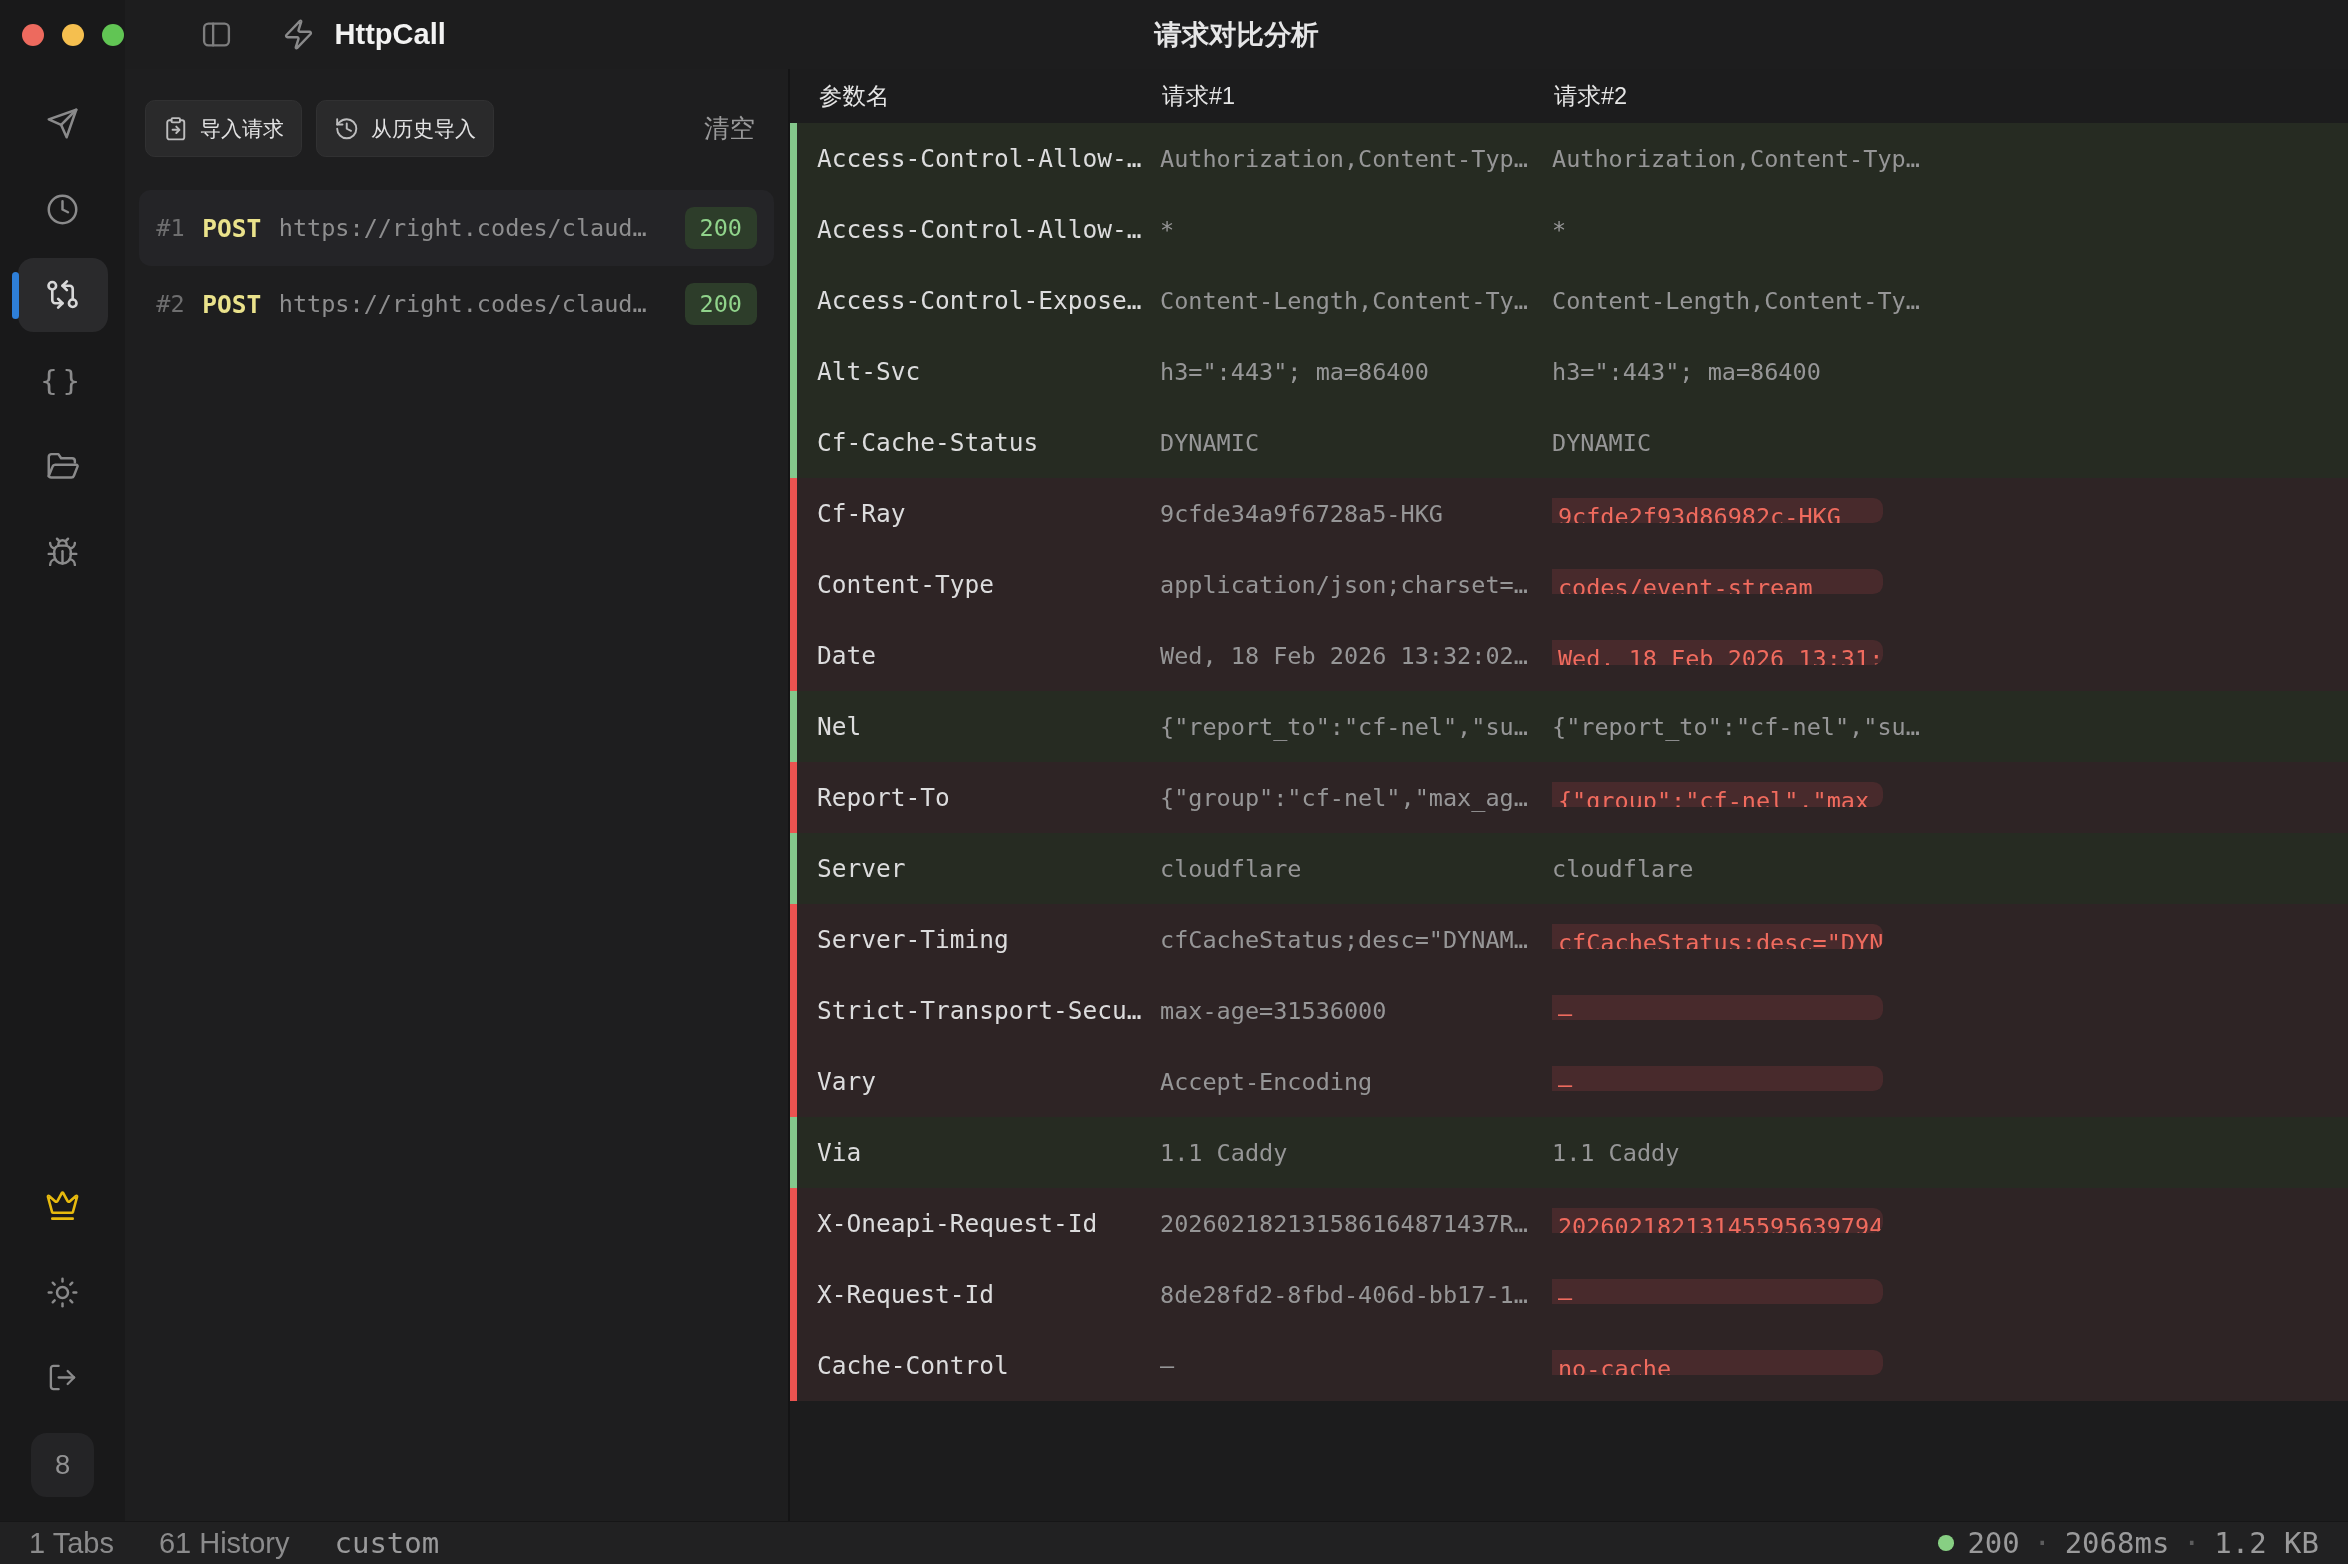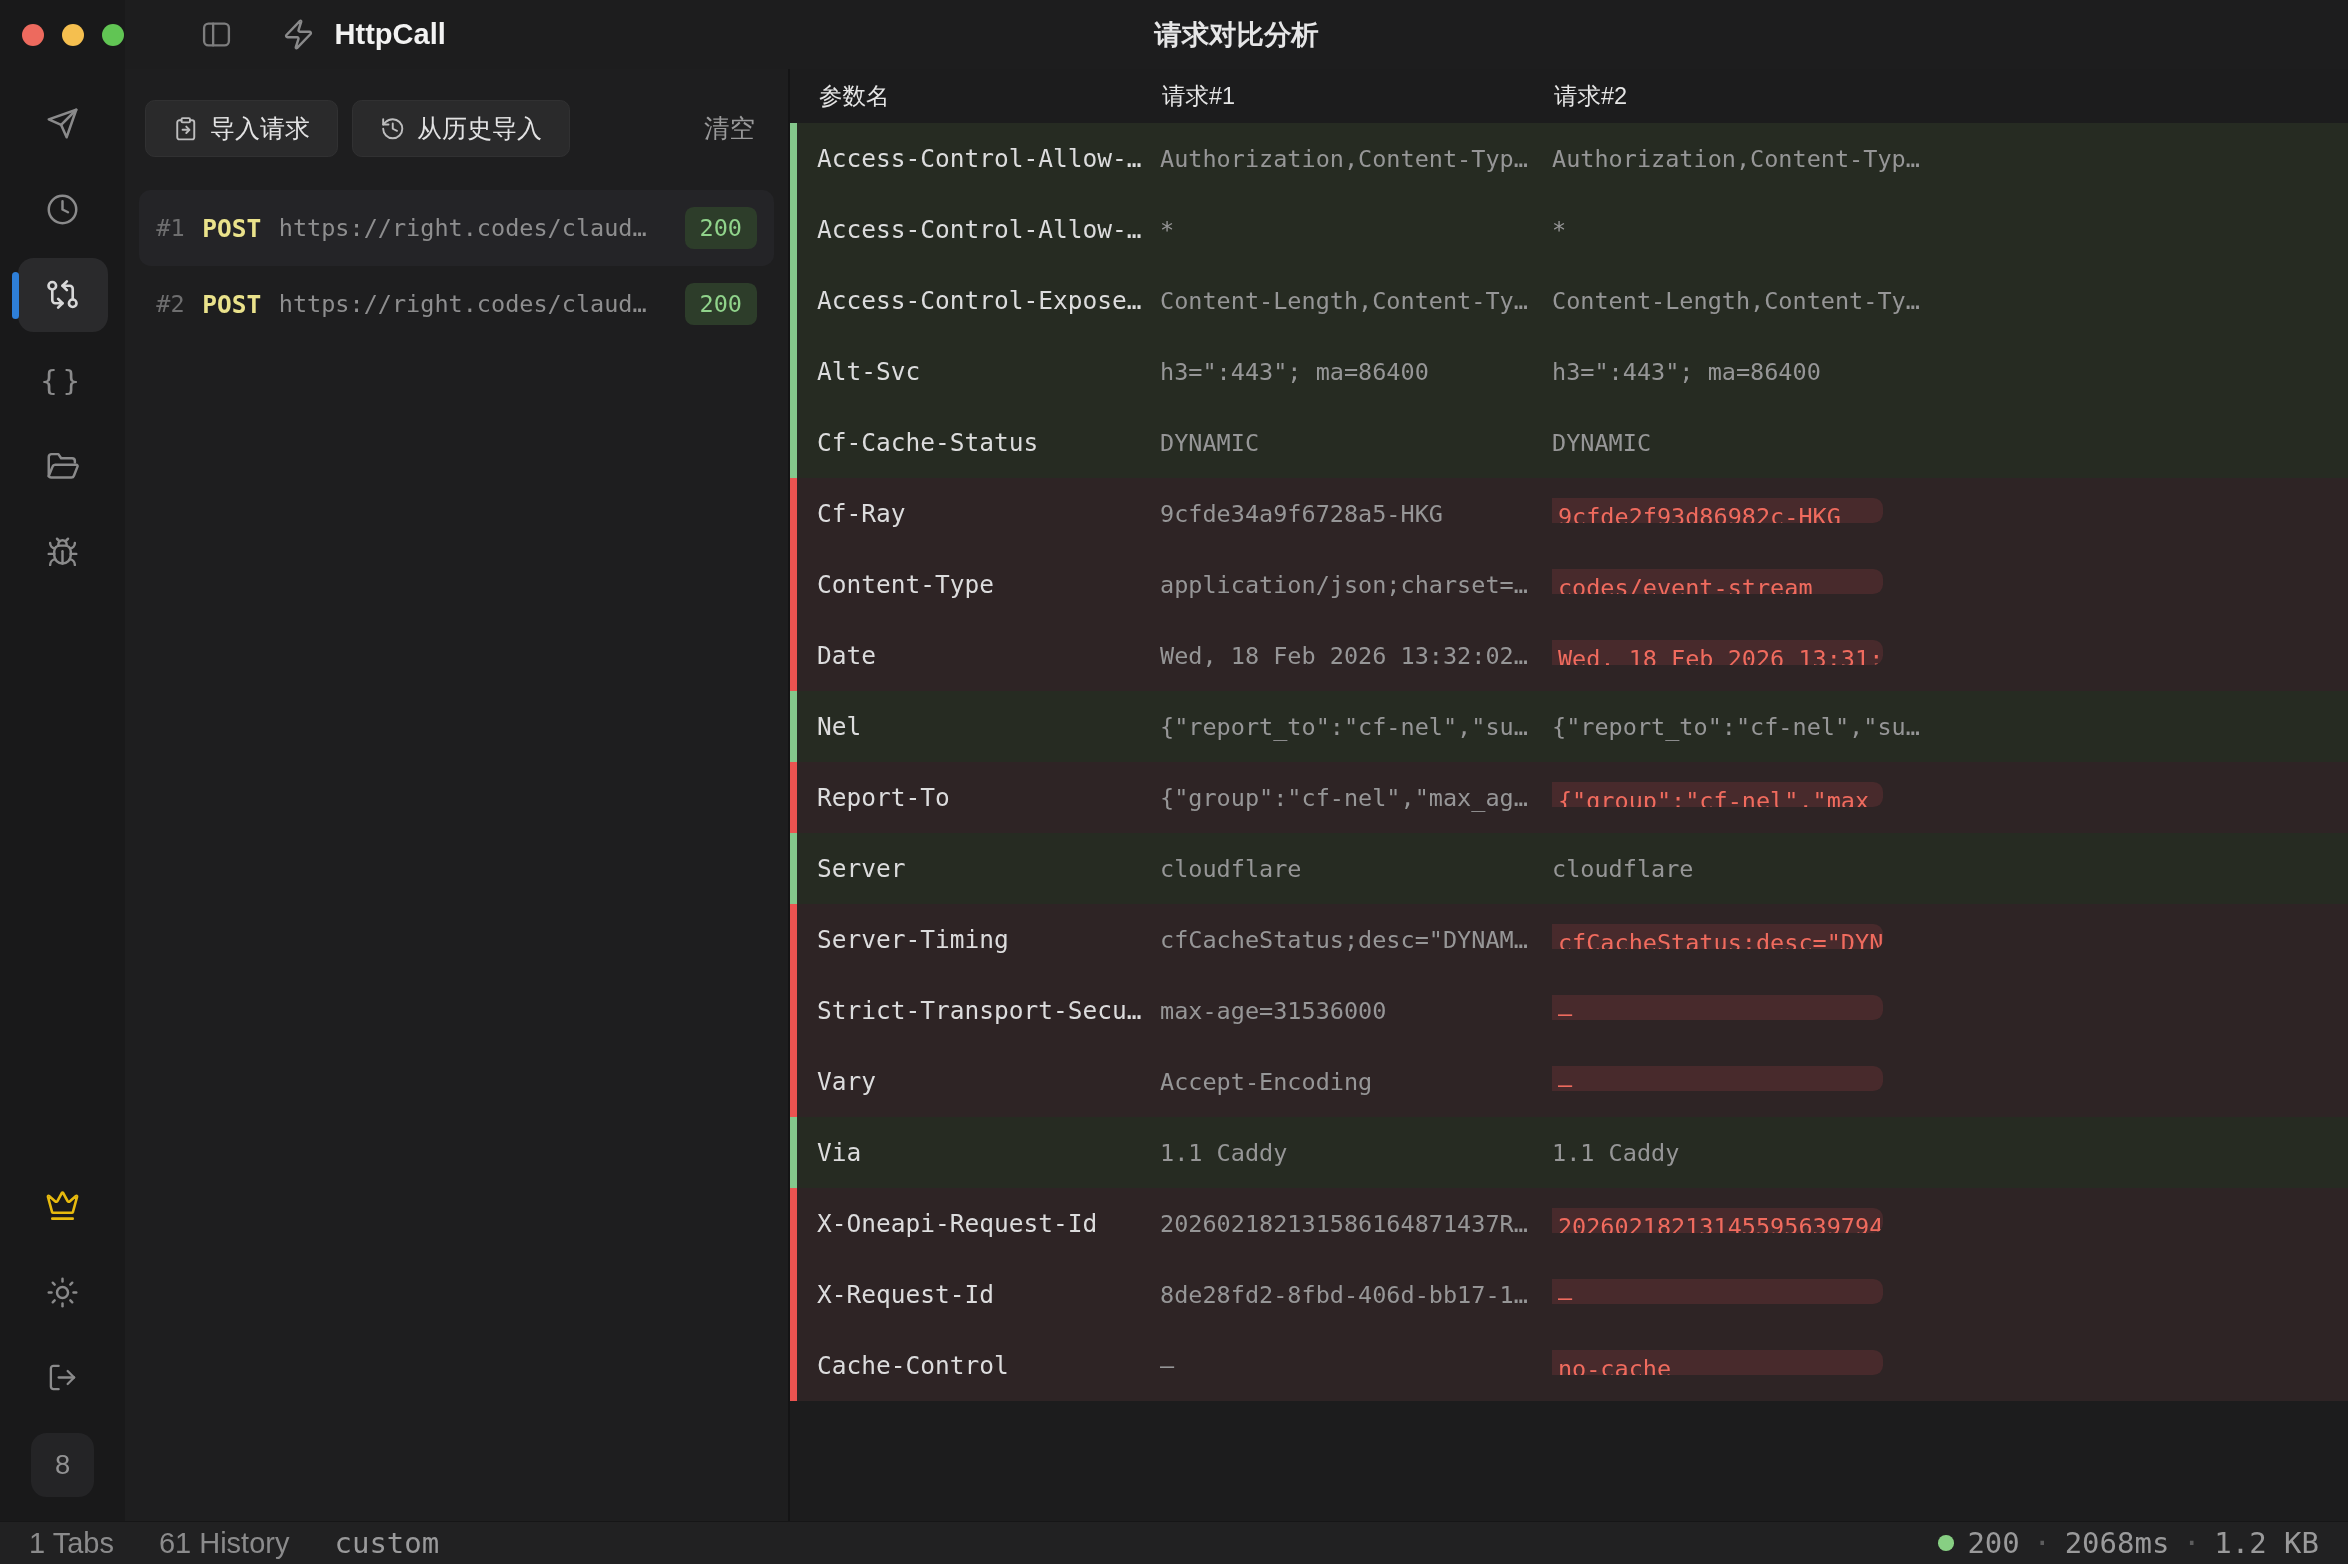--- a/index.html
+++ b/index.html
@@ -32,22 +32,22 @@
   .panel-toggle { position:absolute; left:74px; top:16.7px; color:#7d7d7e; }
   .brand { position:absolute; left:157px; top:0; height:69px; display:flex; align-items:center; gap:19.6px; }
   .brand .zap { color:#8a8a8b; }
   .brand-name { font-size:29px; font-weight:bold; color:#f2f2f2; }
   .window-title { position:absolute; left:0; top:0; width:2223px; height:69px; display:flex; align-items:center; justify-content:center;
     font-size:27.4px; font-weight:600; color:#e6e6e7; pointer-events:none; }
 
   
   .left-panel { position:absolute; left:125px; top:69px; width:665px; height:1453px; background:#1e1e1f; border-right:2px solid #141415; }
   .toolbar { display:flex; align-items:center; padding:31px 33px 0 19.6px; gap:13.7px; }
-  .tool-btn { height:57px; padding:0 27px; background:#2a2a2b; border:1px solid #313132; border-radius:9.8px;
-    display:flex; align-items:center; gap:11.8px; font-size:25px; color:#e2e2e3; }
+  .tool-btn { height:57px; padding:0 17px; background:#2a2a2b; border:1px solid #313132; border-radius:9.8px;
+    display:flex; align-items:center; gap:11.8px; font-size:21px; color:#e2e2e3; }
   .tool-btn svg { color:#bdbdbe; }
   .clear-btn { margin-left:auto; font-size:25.5px; color:#9a9a9b; }
   .request-list { margin-top:33px; padding:0 13.7px; display:flex; flex-direction:column; }
   .req-item { height:76px; border-radius:11.8px; display:flex; align-items:center; padding:0 17.6px; gap:17.6px; }
   .req-item.selected { background:#242427; }
   .req-index { font-size:23.5px; color:#6e6e6f; }
   .req-method { font-size:24.5px; font-weight:bold; color:#eae28b; }
   .req-url { flex:1; font-size:23.5px; color:#8e8e8f; white-space:nowrap; overflow:hidden; }
   .req-status { background:#2d3d2a; color:#90d38b; font-size:23.5px; padding:6.9px 14.7px; border-radius:8.8px; }
 

